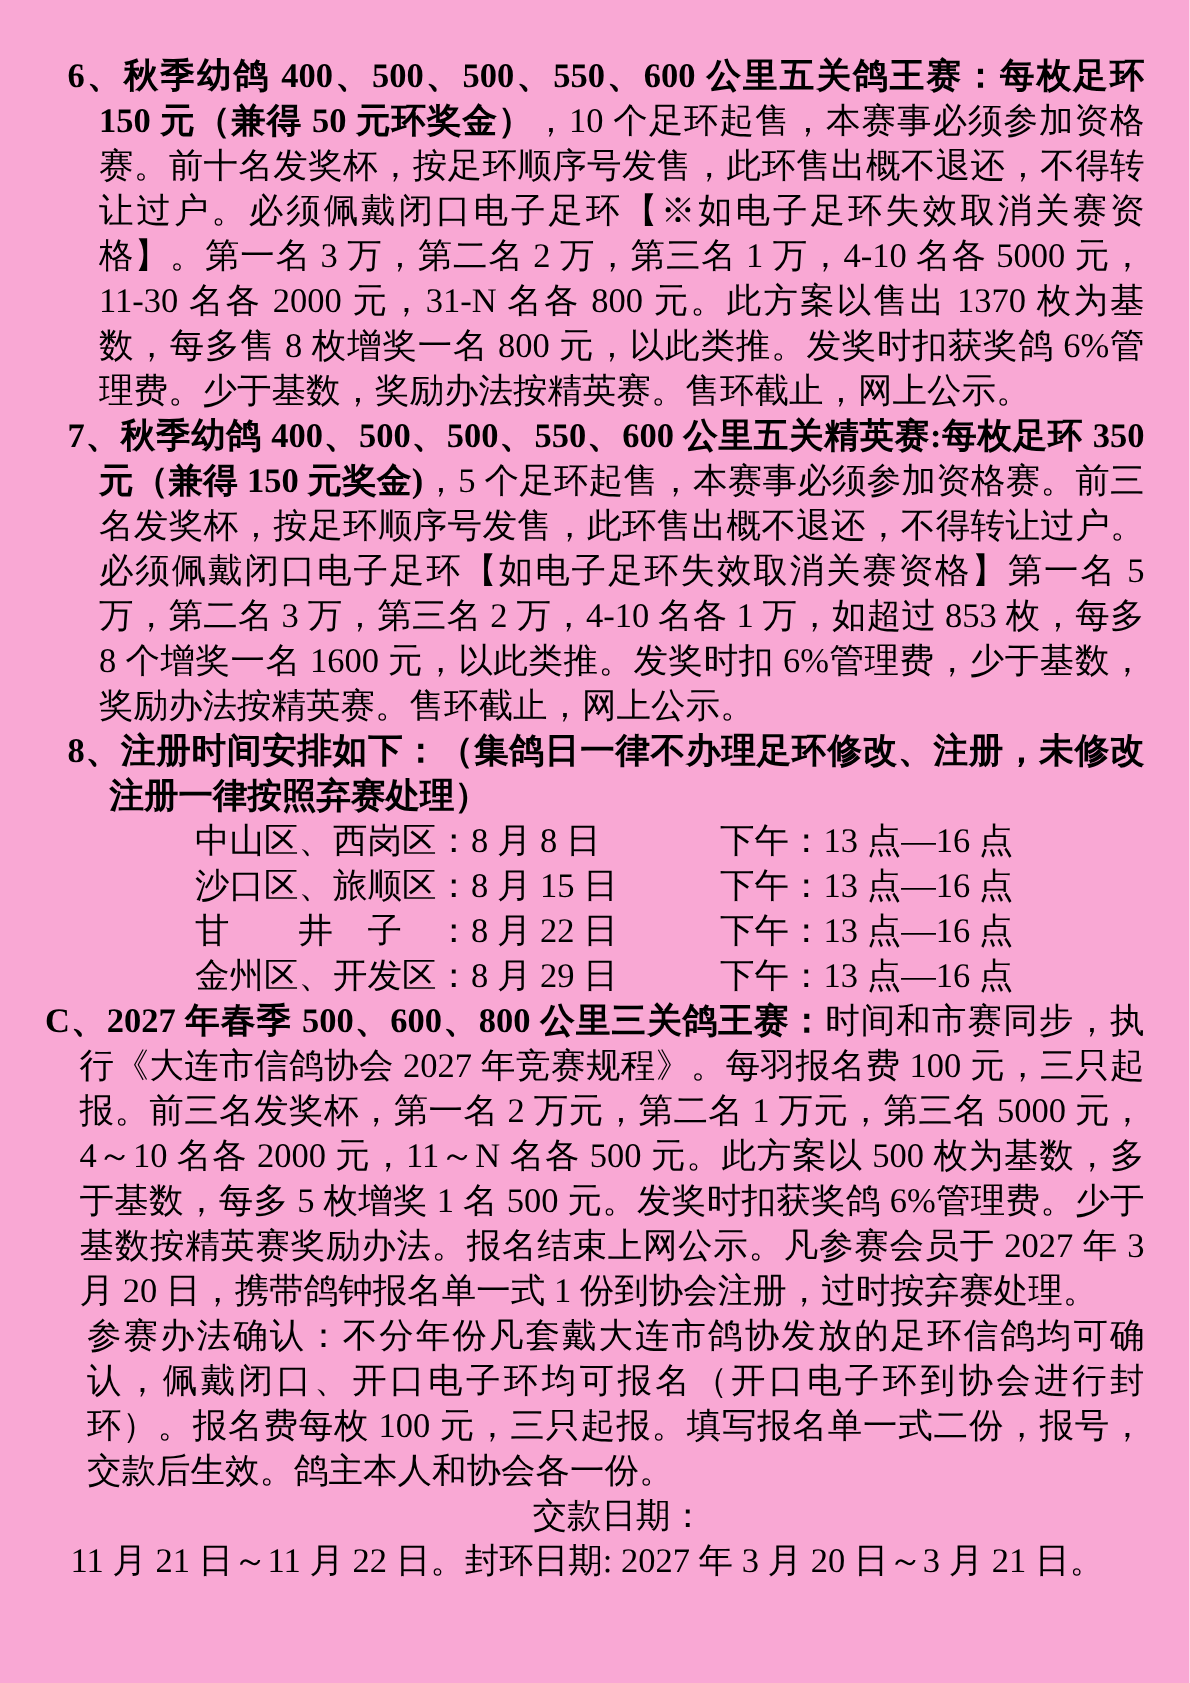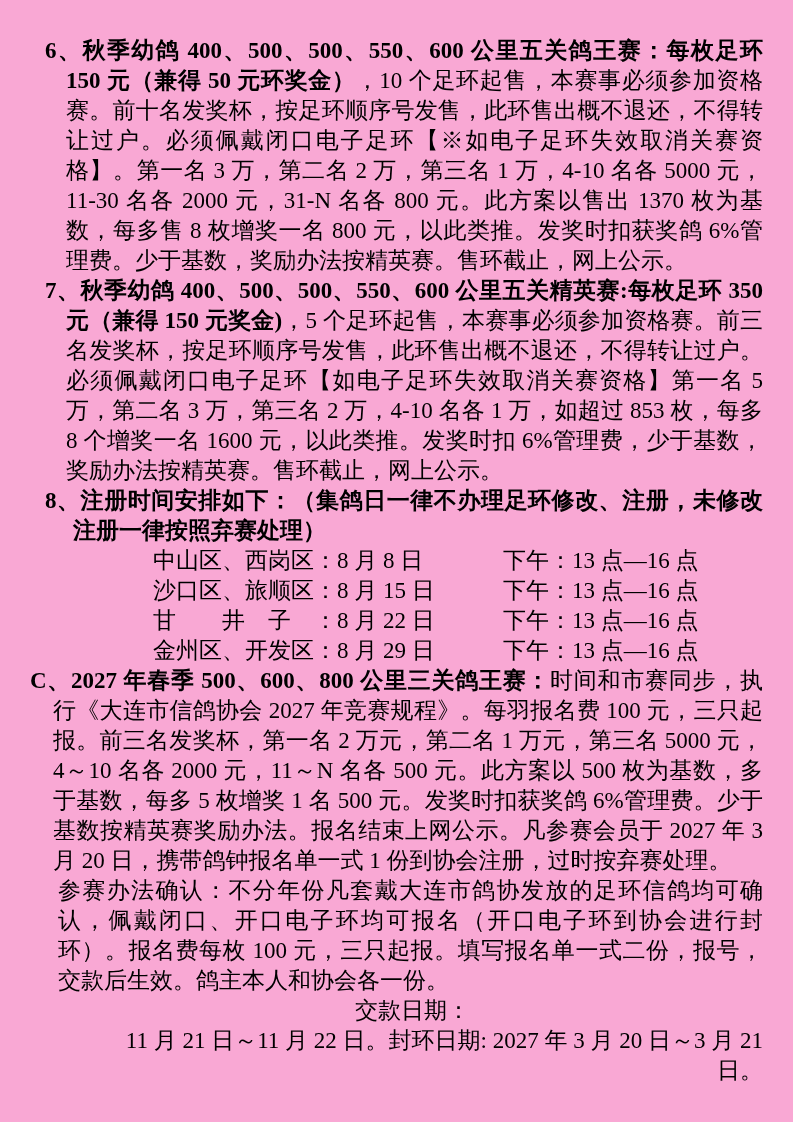--- a/index.html
+++ b/index.html
@@ -36,22 +36,22 @@
     text-indent: -28px;
     font-family: Liberation Serif, serif;
   }
   
   .hang-c {
     padding-left: 53px;
     text-indent: -23px;
   }
   .sub-confirm { padding-left: 58px; }
   .sub-pay     { padding-left: 62px; text-align: center; }
-  .sub-dates   { padding-left: 47px; text-align: right; margin-left: 41px; }
-  .schedule { padding-left: 130px; margin-left: 23px; }
+  .sub-dates   { padding-left: 47px; text-align: left; }
+  .schedule { padding-left: 130px; }
   .sched-row { display: flex; text-align: left; }
   .sched-left {
     display: inline-block;
     width: 350px;
     flex: 0 0 350px;
     white-space: pre;
   }
   .sched-right { white-space: pre; }
 </style>
 </head>

